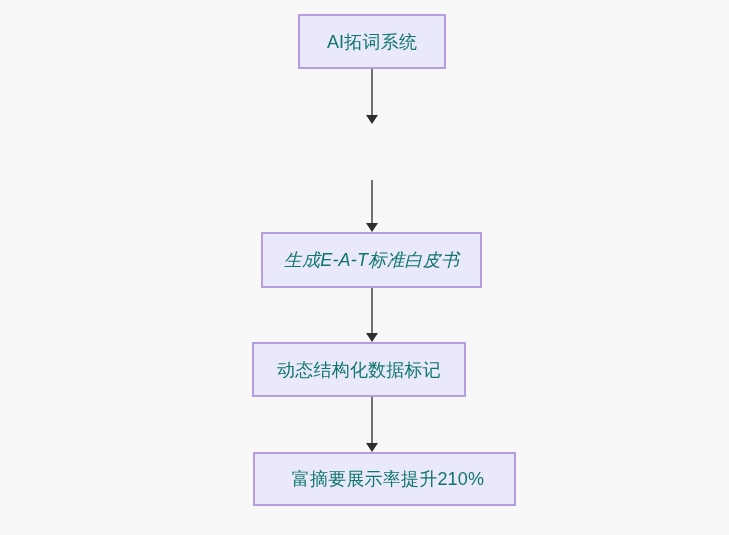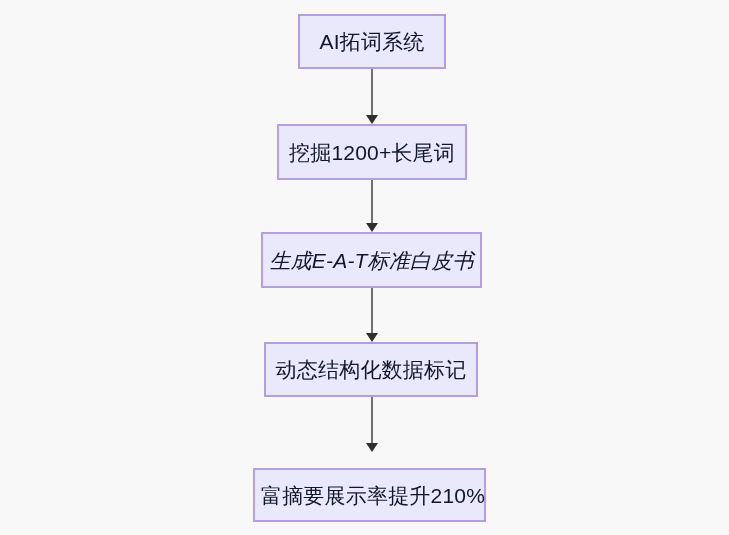--- a/index.html
+++ b/index.html
@@ -18,22 +18,22 @@
     position: relative;
     width: 729px;
     height: 535px;
   }
 
   .node {
     position: absolute;
     box-sizing: border-box;
     background: #eae8fb;
     border: 2px solid #b49de0;
-    color: #0f172a;
-    font-size: 21px;
+    color: #0f766e;
+    font-size: 18px;
     line-height: 1;
     letter-spacing: 0.2px;
     display: flex;
     align-items: center;
     justify-content: center;
     text-align: center;
     white-space: nowrap;
     border-radius: 0;
   }
 
@@ -72,44 +72,41 @@
 
   <div class="node" style="left:298px; top:14px; width:148px; height:55px;">
     <span class="node-label">AI拓词系统</span>
   </div>
 
   <div class="connector" style="left:365px; top:69px; height:55px;">
     <div class="connector-line" style="height:47px;"></div>
     <div class="connector-head"></div>
   </div>
 
-  <div class="node" style="left:277px; top:124px; width:190px; height:56px;">
-    <span class="node-label">挖掘1200+长尾词</span>
-  </div>
 
   <div class="connector" style="left:365px; top:180px; height:52px;">
     <div class="connector-line" style="height:44px;"></div>
     <div class="connector-head"></div>
   </div>
 
   <div class="node" style="left:261px; top:232px; width:221px; height:56px;font-style:italic;">
     <span class="node-label">生成E-A-T标准白皮书</span>
   </div>
 
   <div class="connector" style="left:365px; top:288px; height:54px;">
     <div class="connector-line" style="height:46px;"></div>
     <div class="connector-head"></div>
   </div>
 
-  <div class="node" style="left:264px; top:342px; width:214px; height:55px;">
+  <div class="node" style="left:252px; top:342px; width:214px; height:55px;">
     <span class="node-label">动态结构化数据标记</span>
   </div>
 
   <div class="connector" style="left:365px; top:397px; height:55px;">
     <div class="connector-line" style="height:47px;"></div>
     <div class="connector-head"></div>
   </div>
 
-  <div class="node" style="left:253px; top:468px; width:233px; height:54px;padding-left:7px;">
+  <div class="node" style="left:253px; top:452px; width:263px; height:54px;padding-left:7px;">
     <span class="node-label">富摘要展示率提升210%</span>
   </div>
 
 </div>
 
 </body></html>

